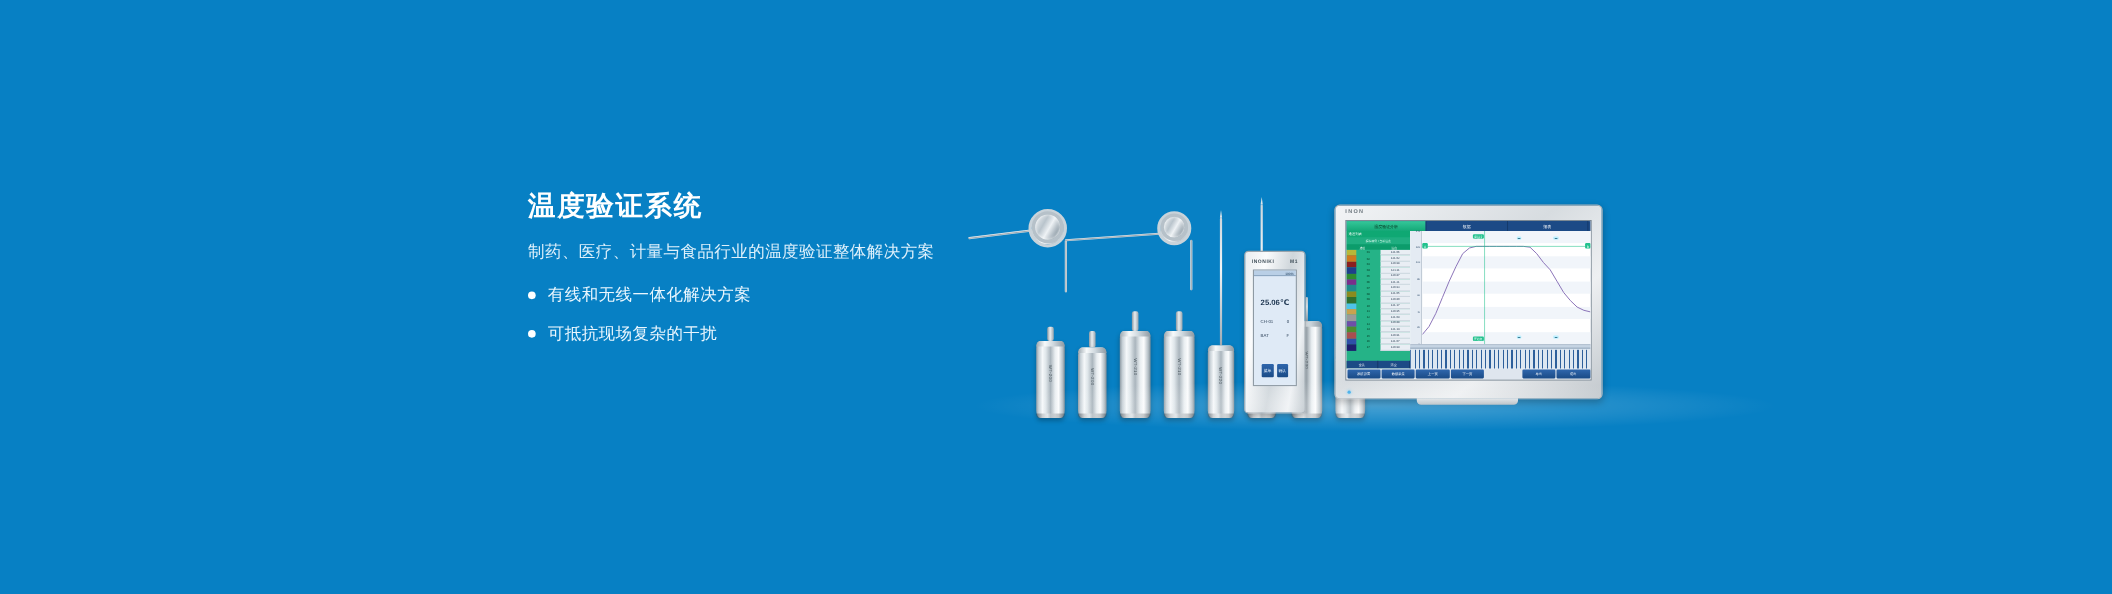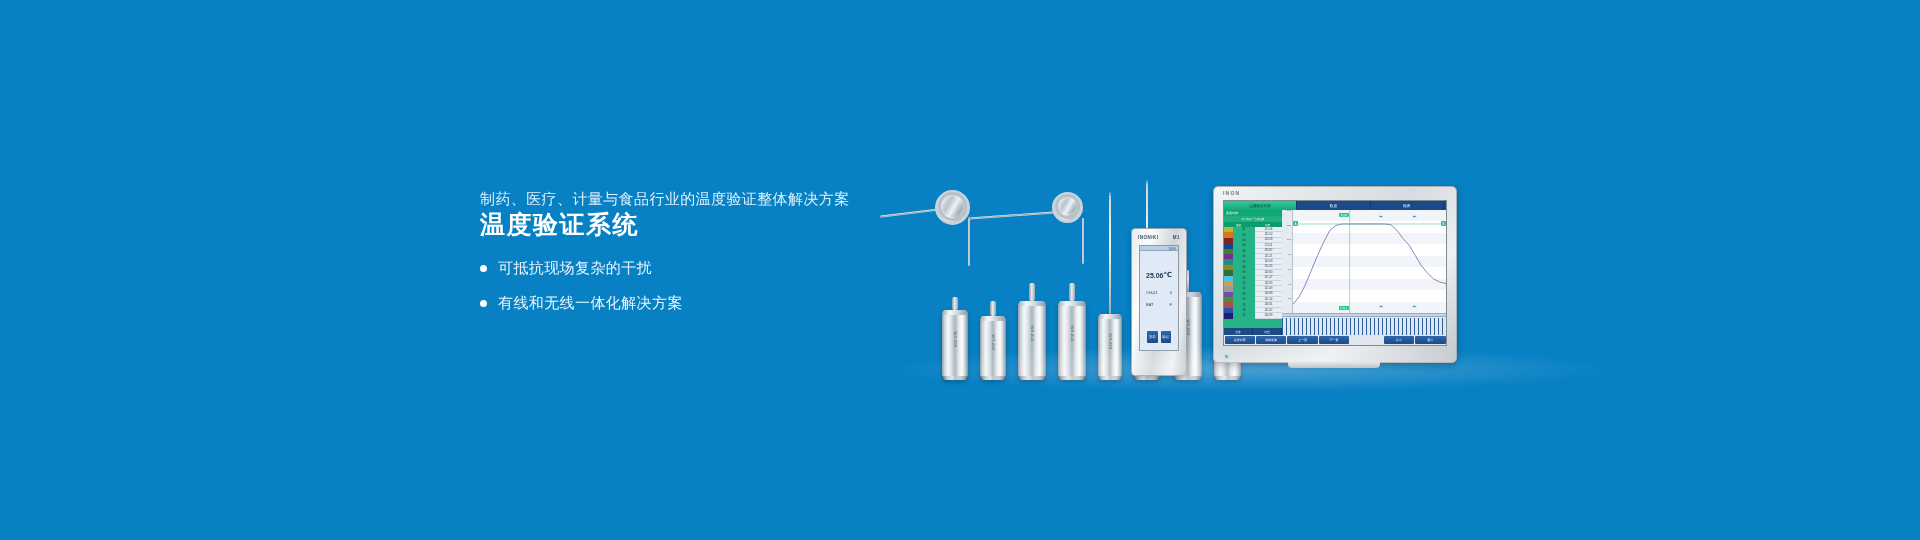--- a/index.html
+++ b/index.html
@@ -286,30 +286,30 @@
     background:radial-gradient(ellipse at center,rgba(255,255,255,.26),rgba(255,255,255,0) 68%);
     pointer-events:none;
   }
 </style>
 </head>
 <body>
 
 <div id="banner">
 
   <div id="copy">
+    <div id="headline">温度验证系统</div>
     <div id="subhead">制药、医疗、计量与食品行业的温度验证整体解决方案</div>
-    <div id="headline">温度验证系统</div>
     <ul id="bullets">
       <li class="bullet">
         <span class="dot"></span>
-        <span>可抵抗现场复杂的干扰</span>
+        <span>有线和无线一体化解决方案</span>
       </li>
       <li class="bullet">
         <span class="dot"></span>
-        <span>有线和无线一体化解决方案</span>
+        <span>可抵抗现场复杂的干扰</span>
       </li>
     </ul>
   </div>
 
   <div id="products">
 
     <div class="coil-wrap">
       <div class="wire" style="left:0px; top:82px; width:60px; transform:rotate(-7deg);"></div>
       <div class="coil" style="left:55px; top:60px; width:35px; height:35px;"></div>
       <div class="coil" style="left:58px; top:62px; width:29px; height:29px; border-color:#b6c1c9;"></div>

